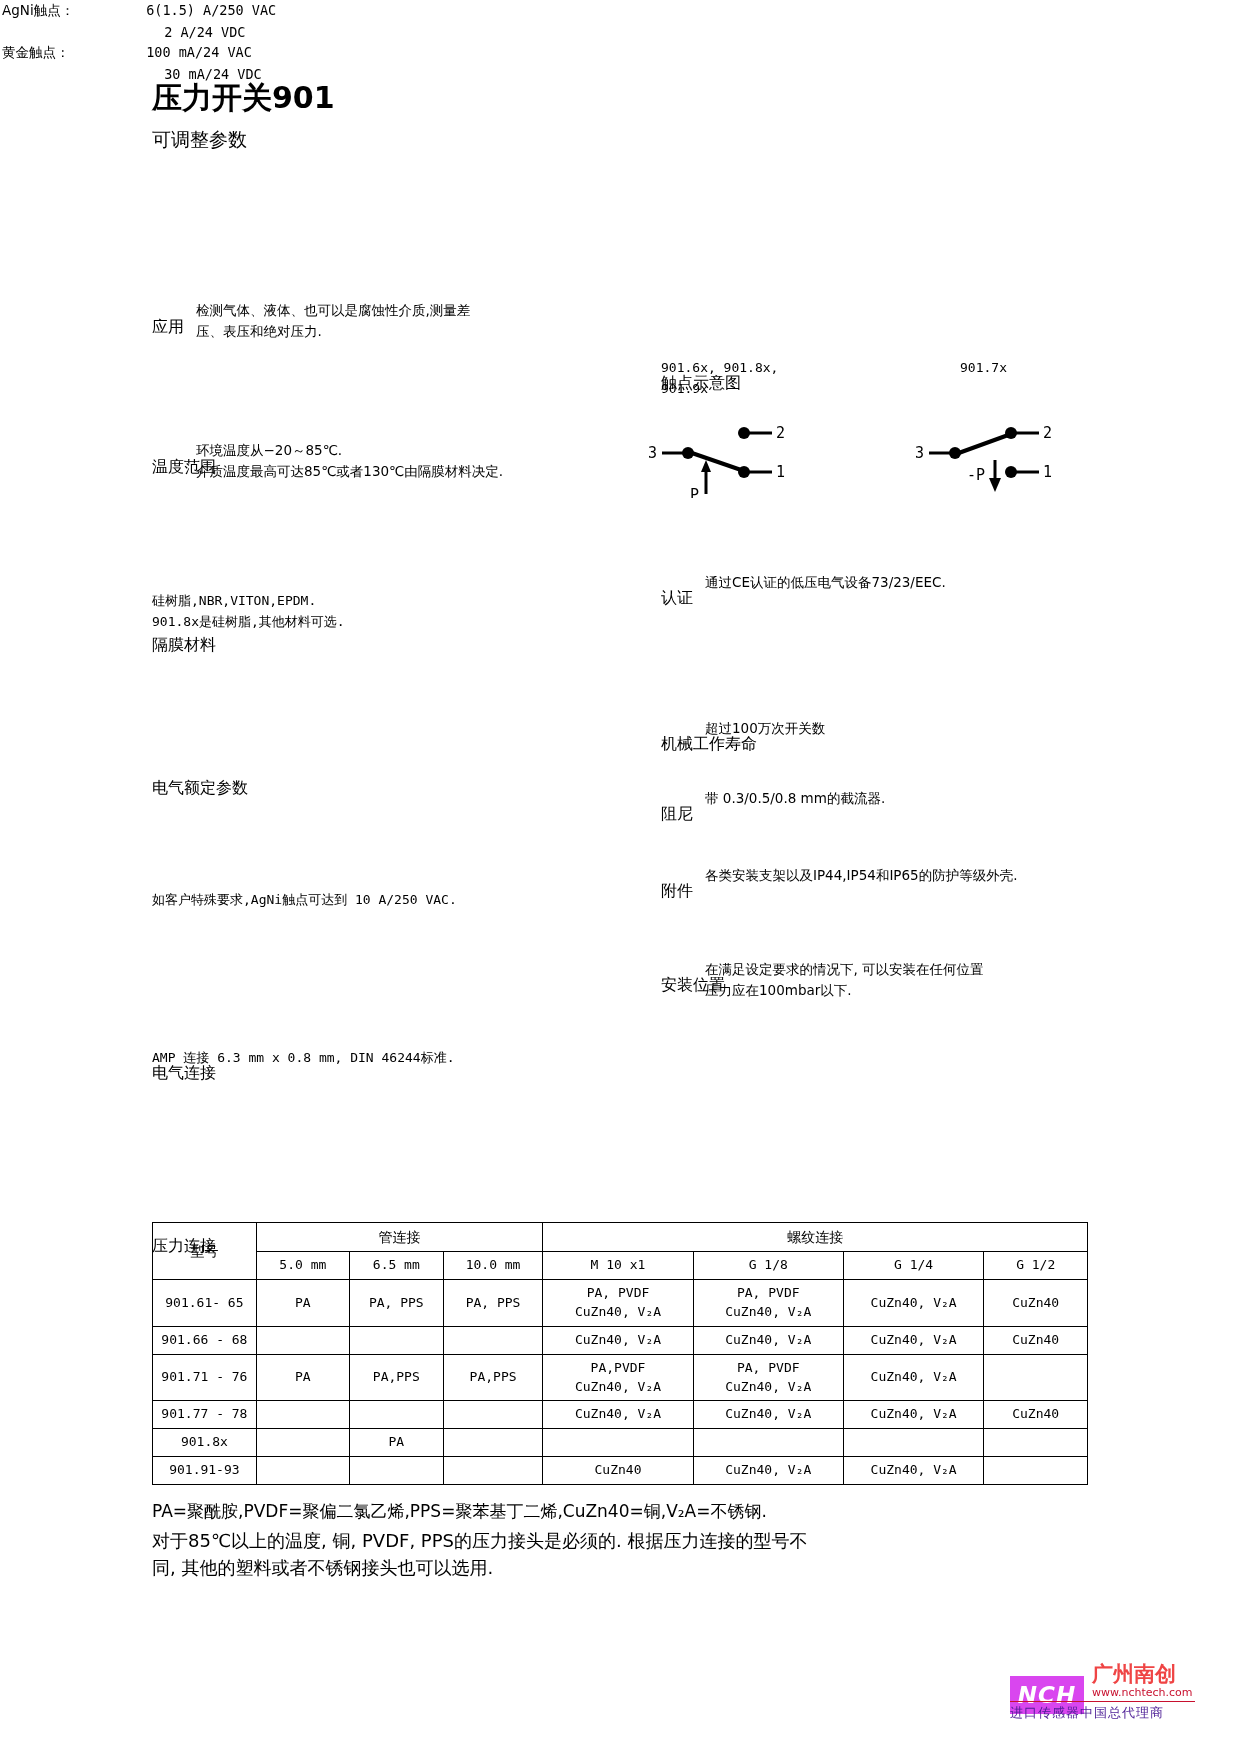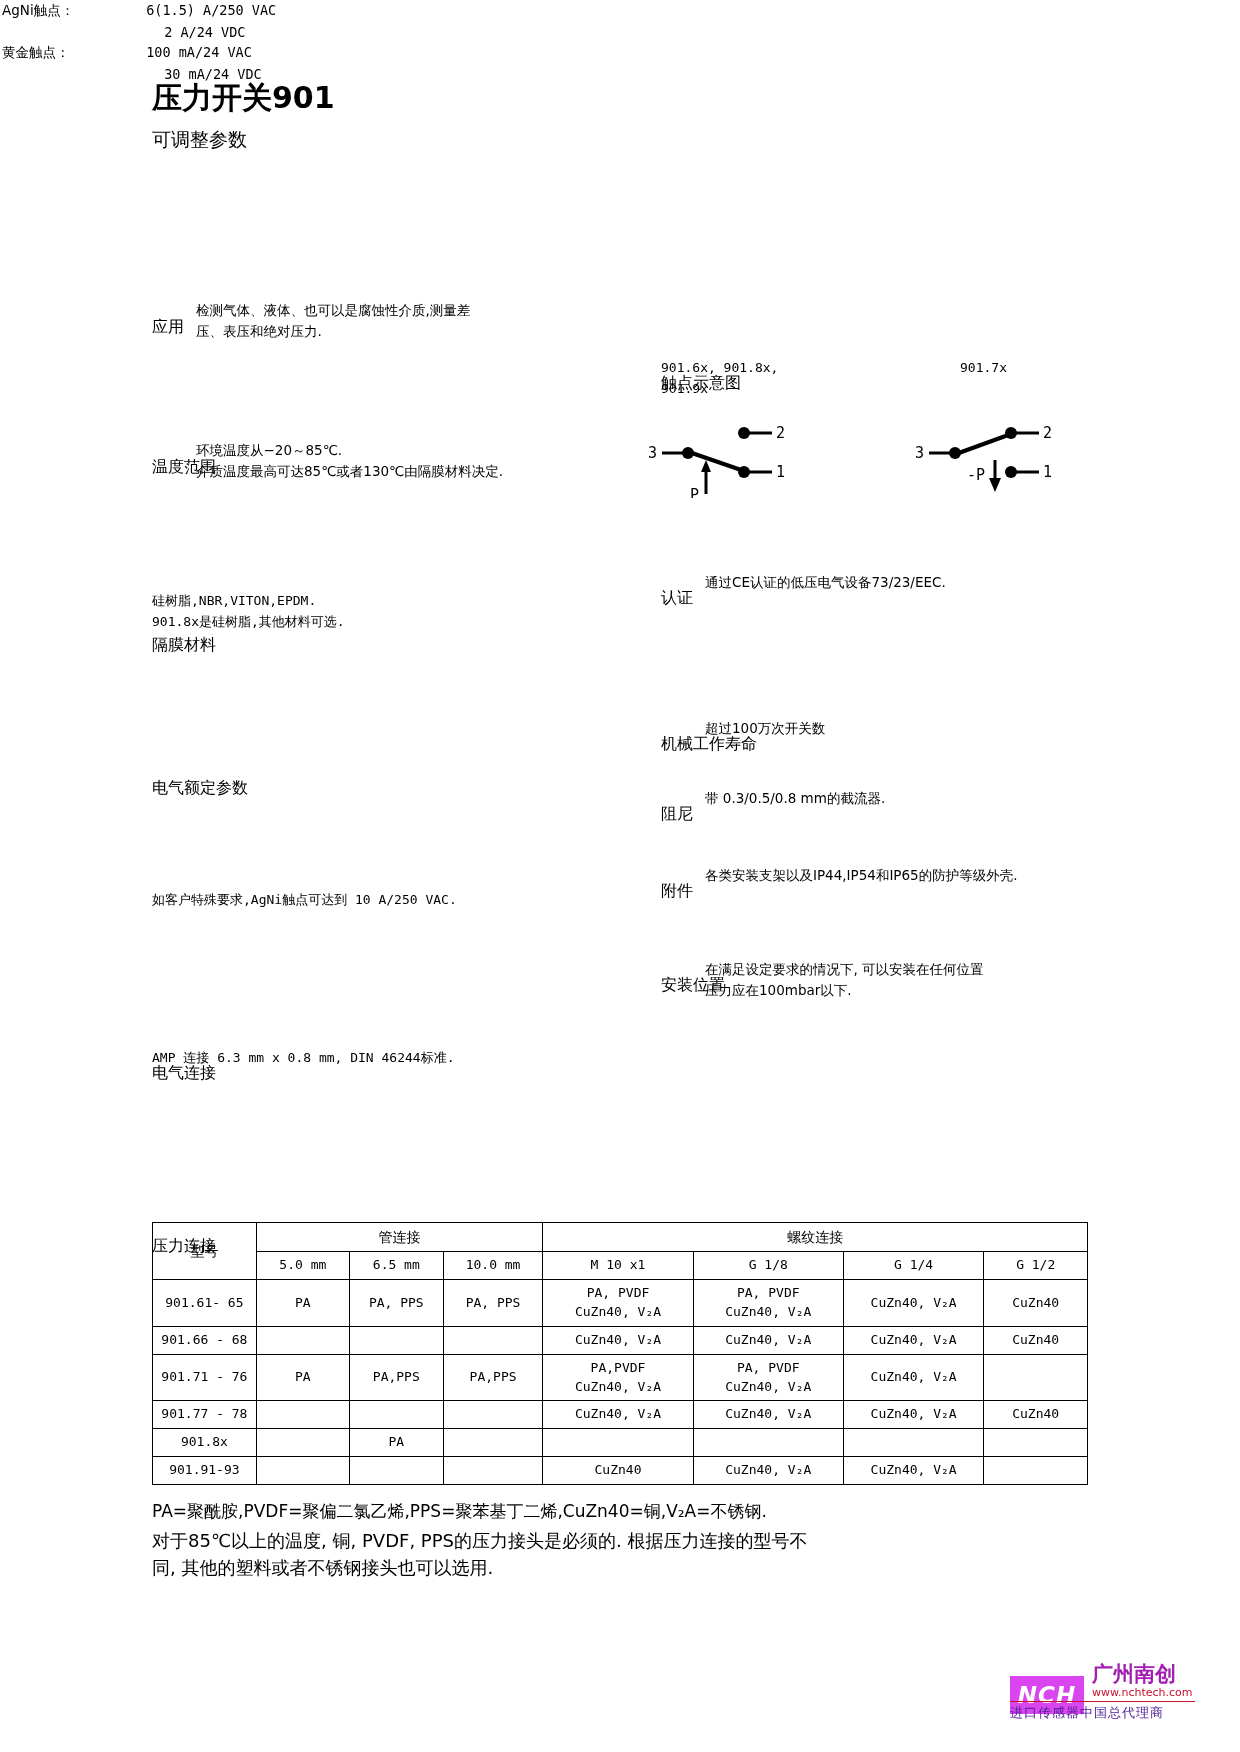--- a/index.html
+++ b/index.html
@@ -180,21 +180,21 @@
     display: flex;
     align-items: center;
     justify-content: center;
   }
   .logo-cn {
     position: absolute;
     left: 82px; top: 0px;
     font-family: "DejaVu Sans", sans-serif;
     font-size: 21px;
     font-weight: bold;
-    color: #a21caf;
+    color: #ef4444;
   }
   .logo-url {
     position: absolute;
     left: 82px; top: 26px;
     font-family: "DejaVu Sans", sans-serif;
     font-size: 11px;
     color: #c8102e;
     text-align: right;
   }
   .logo-sub {

